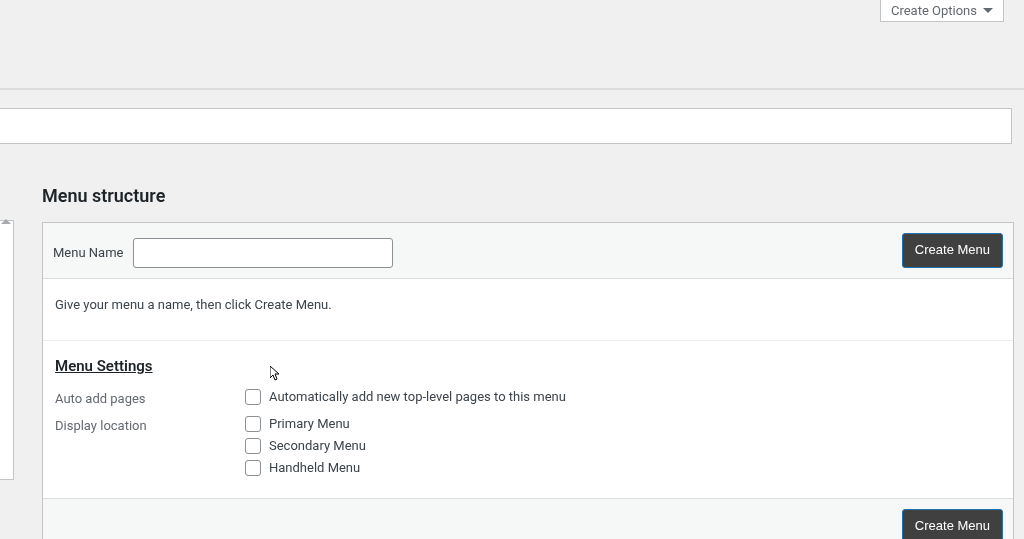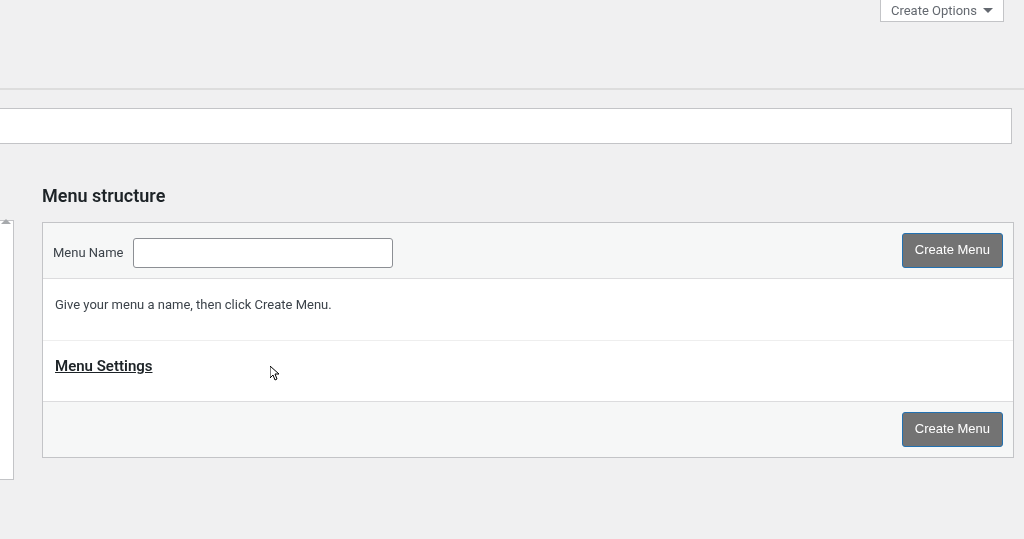--- a/index.html
+++ b/index.html
@@ -107,21 +107,21 @@
     .menu-name-input {
       width: 260px;
       height: 30px;
       border: 1px solid #8c8f94;
       border-radius: 3px;
       padding: 0 8px;
       font-size: 14px;
       background: #fff;
     }
     .btn-primary {
-      background: #737373;
+      background: #404040;
       color: #fff;
       border: 1px solid #2271b1;
       border-radius: 3px;
       padding: 6px 12px;
       font-size: 13px;
       cursor: pointer;
       line-height: 1.6;
     }
     .menu-body {
       padding: 18px 12px 12px 12px;
@@ -220,21 +220,47 @@
       <button class="btn-primary">Create Menu</button>
     </div>
 
     <div class="menu-body">
       <p class="instruction">Give your menu a name, then click Create Menu.</p>
 
       <div class="divider-light"></div>
 
       <h3 class="settings-title">Menu Settings</h3>
 
-
+      <div class="settings-row">
+        <div class="settings-label">Auto add pages</div>
+        <div class="settings-options">
+          <label class="checkbox-row">
+            <input type="checkbox" class="chk" style="">
+            <span class="chk-label">Automatically add new top-level pages to this menu</span>
+          </label>
+        </div>
+      </div>
+
+      <div class="settings-row">
+        <div class="settings-label">Display location</div>
+        <div class="settings-options">
+          <label class="checkbox-row">
+            <input type="checkbox" class="chk" style="">
+            <span class="chk-label">Primary Menu</span>
+          </label>
+          <label class="checkbox-row">
+            <input type="checkbox" class="chk" style="">
+            <span class="chk-label">Secondary Menu</span>
+          </label>
+          <label class="checkbox-row">
+            <input type="checkbox" class="chk" style="">
+            <span class="chk-label">Handheld Menu</span>
+          </label>
+        </div>
+      </div>
     </div>
 
     <div class="menu-footer">
       <button class="btn-primary">Create Menu</button>
     </div>
   </div>
 </div>
 
 <svg class="cursor-arrow" viewBox="0 0 12 16">
   <path d="M0 0 L0 12 L3 9 L5 14 L7 13 L5 8 L9 8 Z" fill="#fff" stroke="#000" stroke-width="1"></path>

